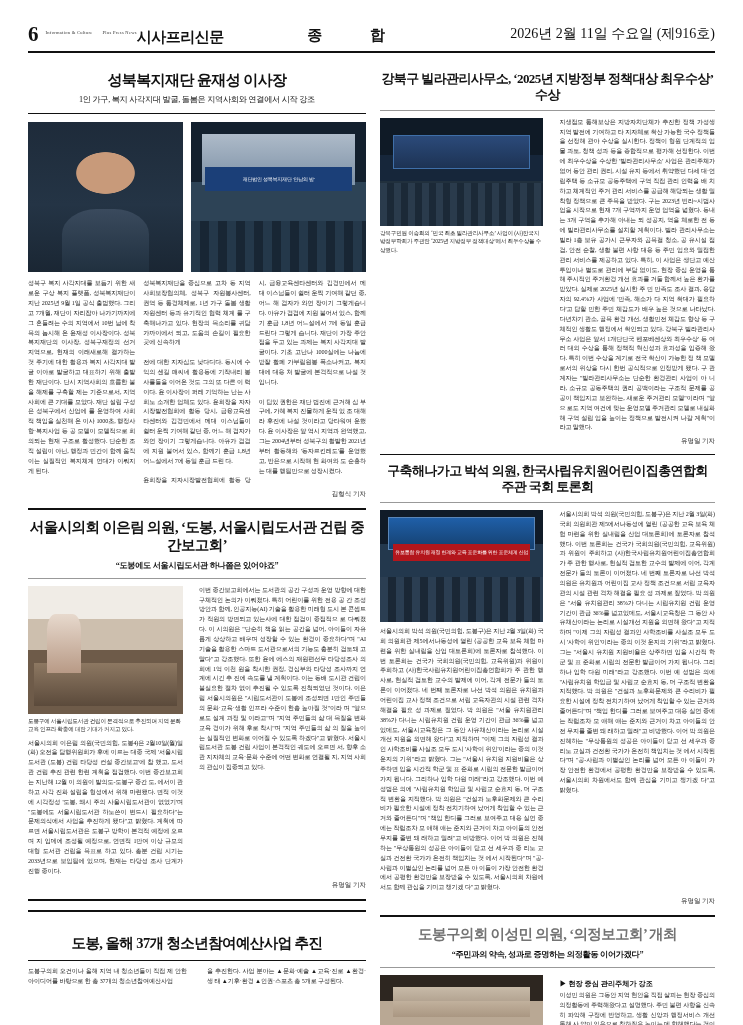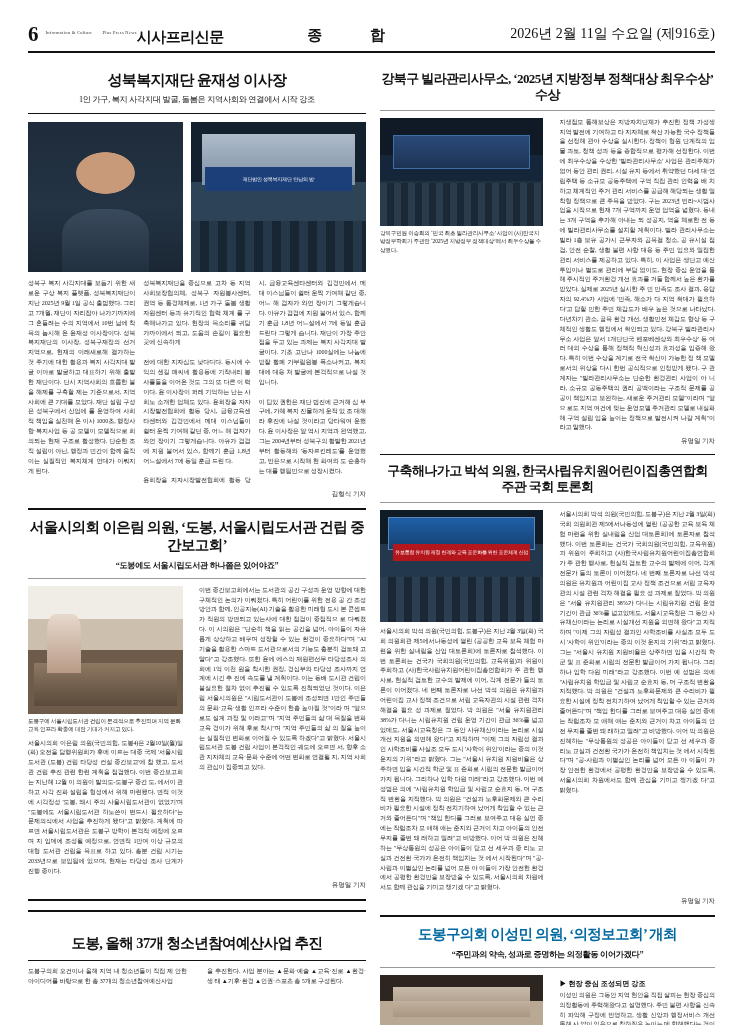--- a/index.html
+++ b/index.html
@@ -114,21 +114,21 @@
   }
   .ph-banner{
     position:absolute; left:8%; right:8%; top:30%; height:16%;
     background:#1b3f78; color:#fff; font-size:5px; display:flex; align-items:center; justify-content:center;
     letter-spacing:-0.2px; text-align:center; padding:0 2px;
   }
   .ph-banner-red{ background:#b3161c; }
 
   
   .boxhead { border-top:2px solid #111; border-bottom:1px solid #111; padding:23px 0 8px 0; }
-  .redhl { color:#0369a1; }
+  .redhl { color:#737373; }
 
   .hr-thick { border-top:2px solid #111; margin:9px 0; }
   .hr-med { border-top:1px solid #111; margin:8px 0; }
 
   .subsec { font-size:7.2px; font-weight:bold; margin:4px 0 2px 0; }
 
   .flexrow { display:flex; gap:8px; }
   .w50 { width:50%; }
 </style>
 </head>
@@ -264,21 +264,21 @@
         <div class="hl hl-lg redhl">도봉구의회 이성민 의원, ‘의정보고회’ 개최</div>
         <div class="subhl" style="font-weight:bold">“주민과의 약속, 성과로 증명하는 의정활동 이어가겠다”</div>
         <div class="rule-thin" style="margin-top:7px"></div>
 
         <div class="flexrow" style="margin-top:7px">
           <div style="width:50%">
             <div class="photo ph-hall2" style="height:118px"></div>
 
           </div>
           <div style="width:50%; padding-left:8px">
-            <div class="subsec">▶ 현장 중심 조성되면 강조</div>
+            <div class="subsec">▶ 현장 중심 관리주체가 강조</div>
             <div class="bodytext">이성민 의원은 그동안 지역 현안을 직접 살피는 현장 중심의 의정활동에 주력해왔다고 설명했다. 주민 불편 사항을 신속히 파악해 구정에 반영하고, 생활 신앙과 행정서비스 개선 통해 사 양이 있음으로 착하질을 높이는 데 향해했다는 것이다. 특히, 주민 생활과 직결된 안전, 복지, 교통, 교육 분야 개선을 주요 의정 과제로 삼아 관련 국사와 의사체도로 행사왔습니다 고 말했다.</div>
 
           </div>
         </div>
 
       </div>
 
     </div>
   </div>
 </div>

